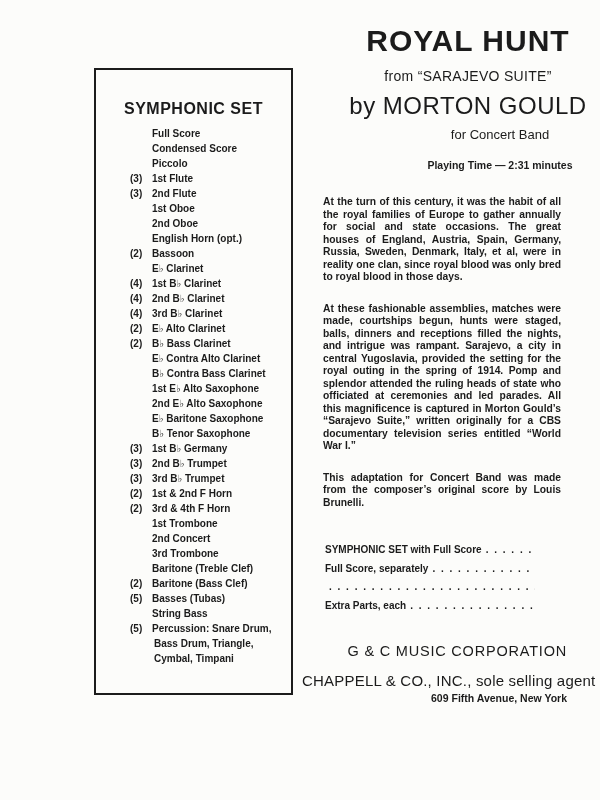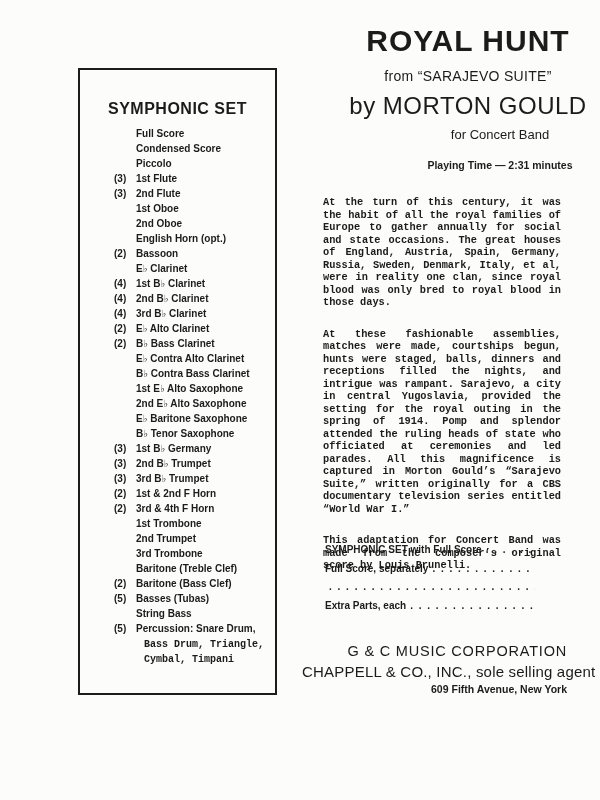--- a/index.html
+++ b/index.html
@@ -4,31 +4,31 @@
 <style>
   html,body { margin:0; padding:0; background:#e8e8e6; }
   .page {
     position:relative; width:600px; height:800px; margin:0 auto;
     background:#fcfcfa; color:#1b1b1b; overflow:hidden;
     font-family:"Liberation Sans","DejaVu Sans",sans-serif;
   }
 
   
   .instr-box {
-    position:absolute; left:78px; top:68px; width:199px; height:627px;
+    position:absolute; left:94px; top:68px; width:199px; height:627px;
     border:2px solid #1c1c1c; box-sizing:border-box; background:transparent;
   }
   .instr-title {
     margin-top:30px; text-align:center;
     font-size:16px; font-weight:bold; letter-spacing:0.5px;
   }
   .instr-list { margin-top:8px; font-size:10px; font-weight:bold; }
   .instr-row { position:relative; height:15px; line-height:15px; padding-left:56px; white-space:nowrap; }
   .instr-row .qty { position:absolute; left:34px; }
-  .iname.indent { margin-left:8px;font-family:Liberation Mono, monospace; }
+  .iname.indent { margin-left:2px; }
 
   
   .royal-title {
     position:absolute; left:340px; top:24px; width:256px; text-align:center;
     font-size:30px; font-weight:bold; letter-spacing:1px; white-space:nowrap;
   }
   .subtitle {
     position:absolute; left:340px; top:68px; width:256px; text-align:center;
     font-size:14px; letter-spacing:0.3px; white-space:nowrap;
   }
@@ -41,36 +41,36 @@
     font-size:13px; font-weight:normal; white-space:nowrap;
   }
   .playing-time {
     position:absolute; left:400px; top:159px; width:200px; text-align:center;
     font-size:10.5px; font-weight:bold; white-space:nowrap;
   }
 
   
   .body-text {
     position:absolute; left:323px; top:196px; width:238px;
-    font-size:10.3px; line-height:12.5px; font-weight:bold; text-align:justify;font-family:Liberation Mono, monospace;
+    font-size:10.3px; line-height:12.5px; font-weight:bold; text-align:justify;
   }
   .body-text p { margin:0 0 19px 0; }
 
   
   .prices { position:absolute; left:325px; top:543px; width:210px; }
   .price-line {
     display:flex; height:18.7px; font-size:10px; font-weight:bold; line-height:13px;
   }
   .price-label { white-space:nowrap; }
   .dot-leader { flex:1; overflow:hidden; white-space:nowrap; margin-left:4px; letter-spacing:1.5px; }
 
   
   .publisher { position:absolute; left:302px; top:643px; width:265px; text-align:right; }
   .pub-name  { font-size:14.5px; letter-spacing:0.8px; white-space:nowrap; }
-  .pub-agent { font-size:15px; margin-top:4px; letter-spacing:0.2px; white-space:nowrap; }
+  .pub-agent { font-size:15px; margin-top:13px; letter-spacing:0.2px; white-space:nowrap; }
   .pub-address { font-size:10.5px; font-weight:bold; margin-top:3px; white-space:nowrap; }
 </style>
 </head>
 <body>
 
 <div class="page">
 
   <div class="instr-box">
     <div class="instr-title">SYMPHONIC SET</div>
     <div class="instr-list">
@@ -177,21 +177,21 @@
         <div class="instr-row">
     <span class="qty">(2)</span>
     <span class="iname">3rd &amp; 4th F Horn</span>
   </div>
         <div class="instr-row">
     <span class="qty"></span>
     <span class="iname">1st Trombone</span>
   </div>
         <div class="instr-row">
     <span class="qty"></span>
-    <span class="iname">2nd Trumpet</span>
+    <span class="iname">2nd Concert</span>
   </div>
         <div class="instr-row">
     <span class="qty"></span>
     <span class="iname">3rd Trombone</span>
   </div>
         <div class="instr-row">
     <span class="qty"></span>
     <span class="iname">Baritone (Treble Clef)</span>
   </div>
         <div class="instr-row">

